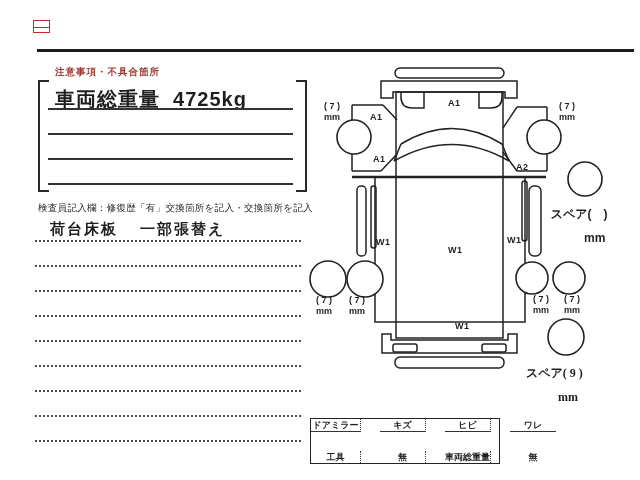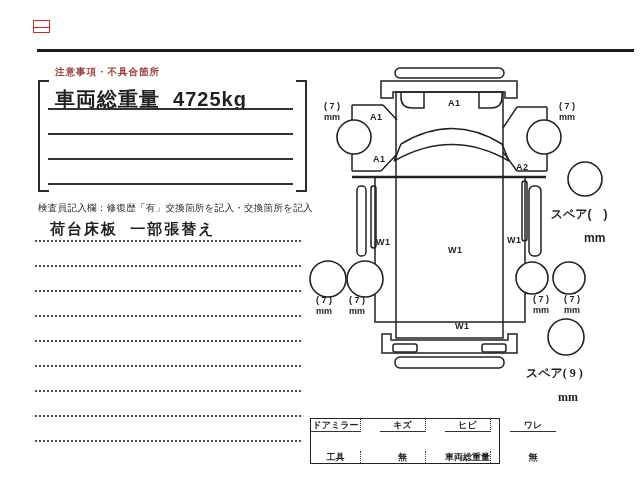--- a/index.html
+++ b/index.html
@@ -18,21 +18,21 @@
   
   .notes-label{left:55px;top:50px;font-size:9.5px;font-weight:bold;color:#9b3a32;letter-spacing:1px;}
   .bracket{width:9px;height:108px;top:64px;}
   .bracket-l{left:38px;border-left:2px solid #2a2a2a;border-top:2px solid #2a2a2a;border-bottom:2px solid #2a2a2a;}
   .bracket-r{left:296px;border-right:2px solid #2a2a2a;border-top:2px solid #2a2a2a;border-bottom:2px solid #2a2a2a;}
   .weight{left:55px;top:70px;font-size:20px;font-weight:bold;letter-spacing:1px;text-align:center;}
   .rule{left:48px;width:245px;border-top:2px solid #333;}
 
   
   .insp-caption{left:38px;top:186px;font-size:9.5px;letter-spacing:0.3px;}
-  .repair-note{left:50px;top:204px;font-size:15px;font-weight:bold;letter-spacing:2px;}
+  .repair-note{left:50px;top:204px;font-size:15px;font-weight:bold;letter-spacing:2px;font-family:Liberation Mono, monospace;}
   .dotline{left:35px;width:266px;border-top:2px dotted #4a4a4a;}
 
   
   svg.truck{position:absolute;left:300px;top:55px;width:340px;height:345px;}
   svg.truck *{stroke:#222;stroke-width:1.5;fill:none;}
   svg.truck .thick{stroke-width:2.5;}
   svg.truck .wheel{fill:#ffffff;stroke-width:1.6;}
   .dlabel{position:absolute;font-size:9px;font-weight:bold;letter-spacing:0.5px;text-align:center;}
   .tire{position:absolute;width:30px;text-align:center;font-size:9px;font-weight:bold;line-height:11px;}
   .tire .unit{font-weight:bold;}

